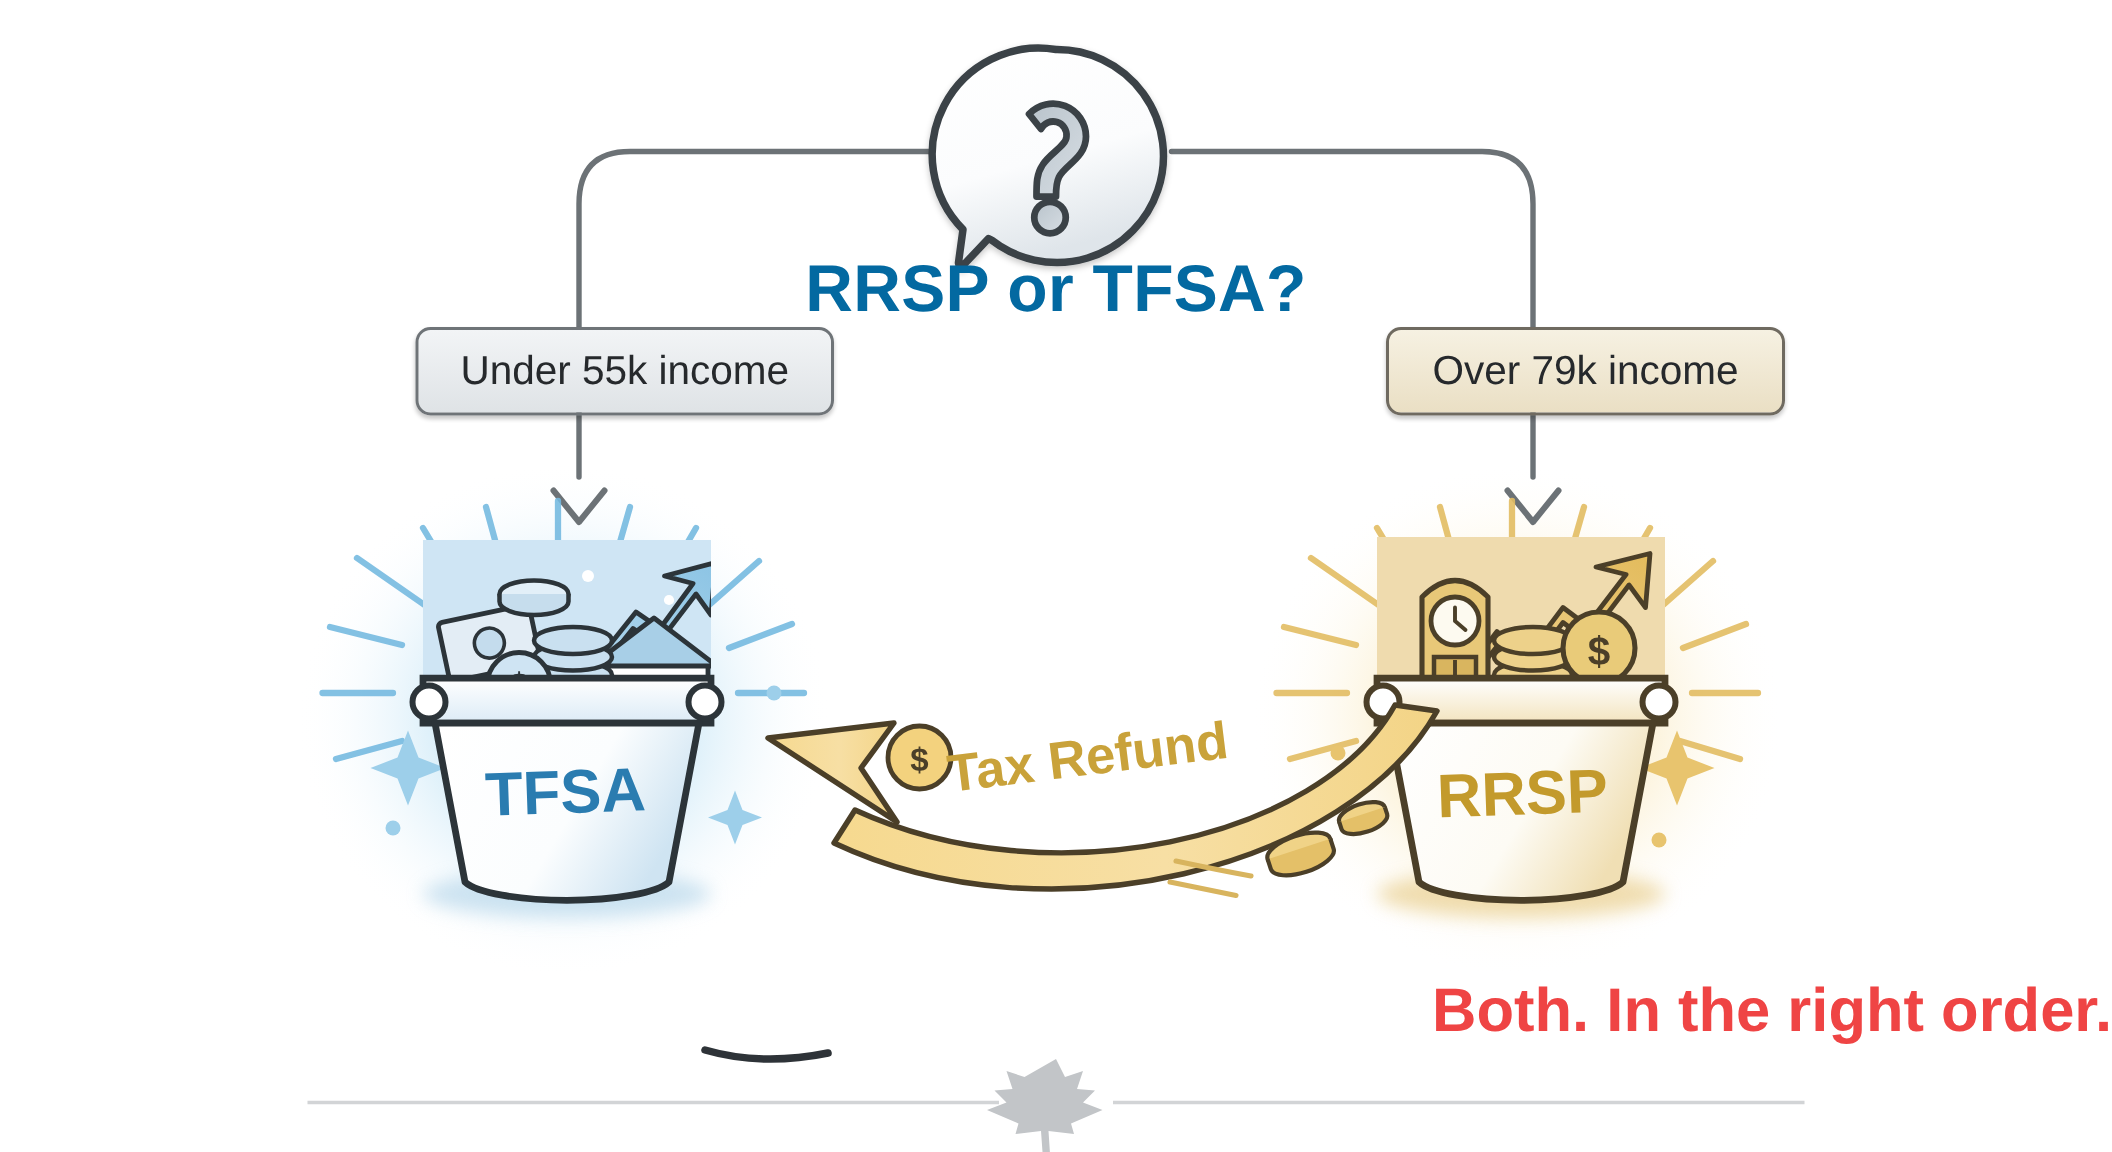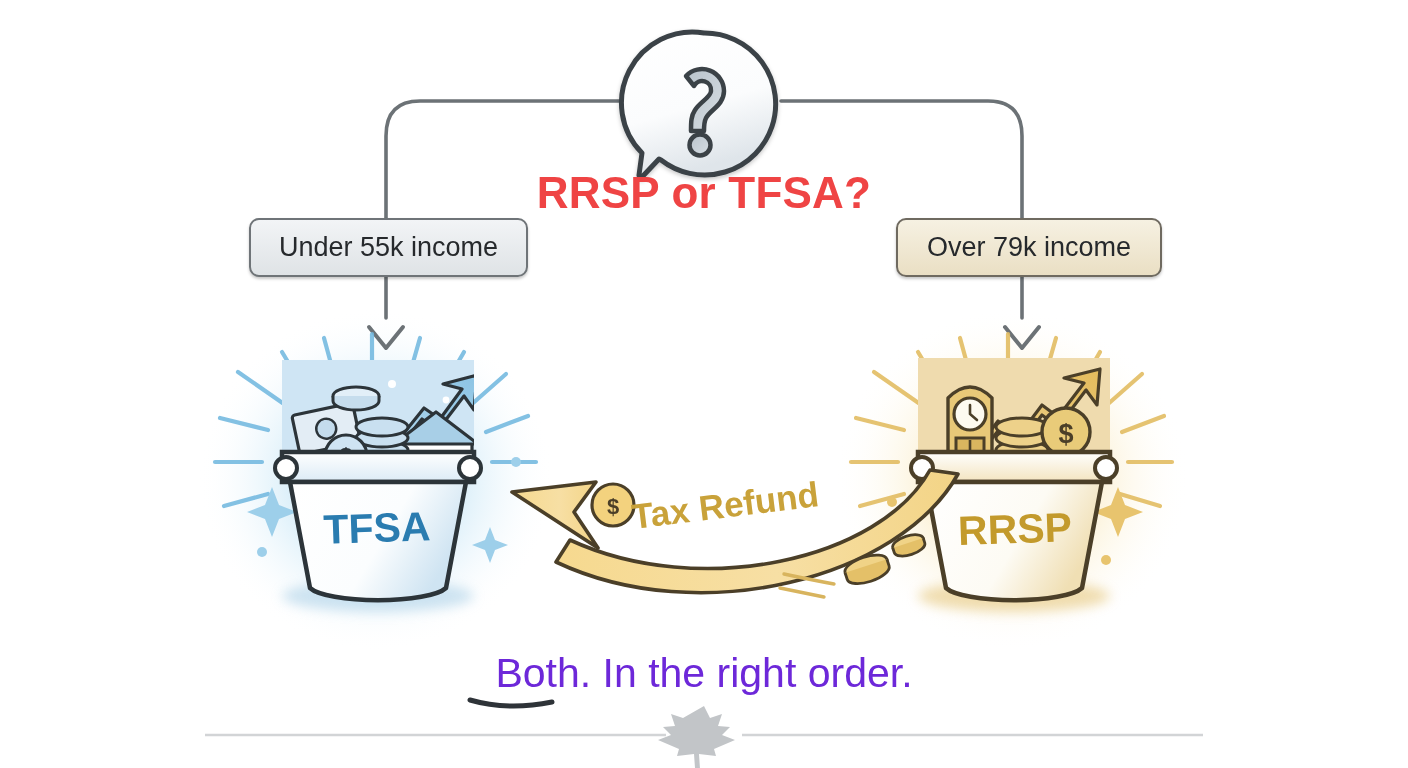--- a/index.html
+++ b/index.html
@@ -10,50 +10,51 @@
     position:relative;
   }
   #stage{position:absolute;inset:0;width:1408px;height:768px;}
   #stage > svg{position:absolute;left:0;top:0;}
 
   
   .txt{position:absolute;white-space:nowrap;}
 
   #headline{
     left:0;right:0;top:168px;text-align:center;
-    font-size:44px;font-weight:700;color:#ef4444;
+    font-size:44px;font-weight:700;color:#0369a1;
     letter-spacing:.2px;
   }
   #tfsa-label{
     left:287px;top:505px;width:180px;text-align:center;
     font-size:41px;font-weight:700;color:#2a7cb0;
     transform:rotate(-2deg);transform-origin:center;
   }
   #rrsp-label{
     left:925px;top:506px;width:180px;text-align:center;
     font-size:41px;font-weight:700;color:#c39a2c;
     transform:rotate(-2deg);transform-origin:center;
   }
   #refund-label{
     left:632px;top:497px;
     font-size:35px;font-weight:600;color:#c9a23a;
     transform:rotate(-7deg);transform-origin:left center;
   }
   #tagline{
-    left:0;right:0;top:650px;text-align:center;
-    font-size:41px;font-weight:400;color:#6d28d9;
+    left:0;right:0;top:650px;text-align:right;
+    font-size:41px;font-weight:700;color:#ef4444;
   }
   #tagline .em{position:relative;}
 
   .chip{
     position:absolute;
     display:flex;align-items:center;justify-content:center;
     border-radius:10px;
     font-size:27px;color:#26292c;
     box-shadow:0 2px 3px rgba(0,0,0,.22);
+    margin-left:28px;
   }
   #chip-left{
     left:249px;top:218px;width:275px;height:55px;
     background:linear-gradient(180deg,#f2f4f6 0%,#dfe3e6 100%);
     border:2.5px solid #6f7478;
   }
   #chip-right{
     left:896px;top:218px;width:262px;height:55px;
     background:linear-gradient(180deg,#f6f1e2 0%,#eadfc4 100%);
     border:2.5px solid #6f6a60;

